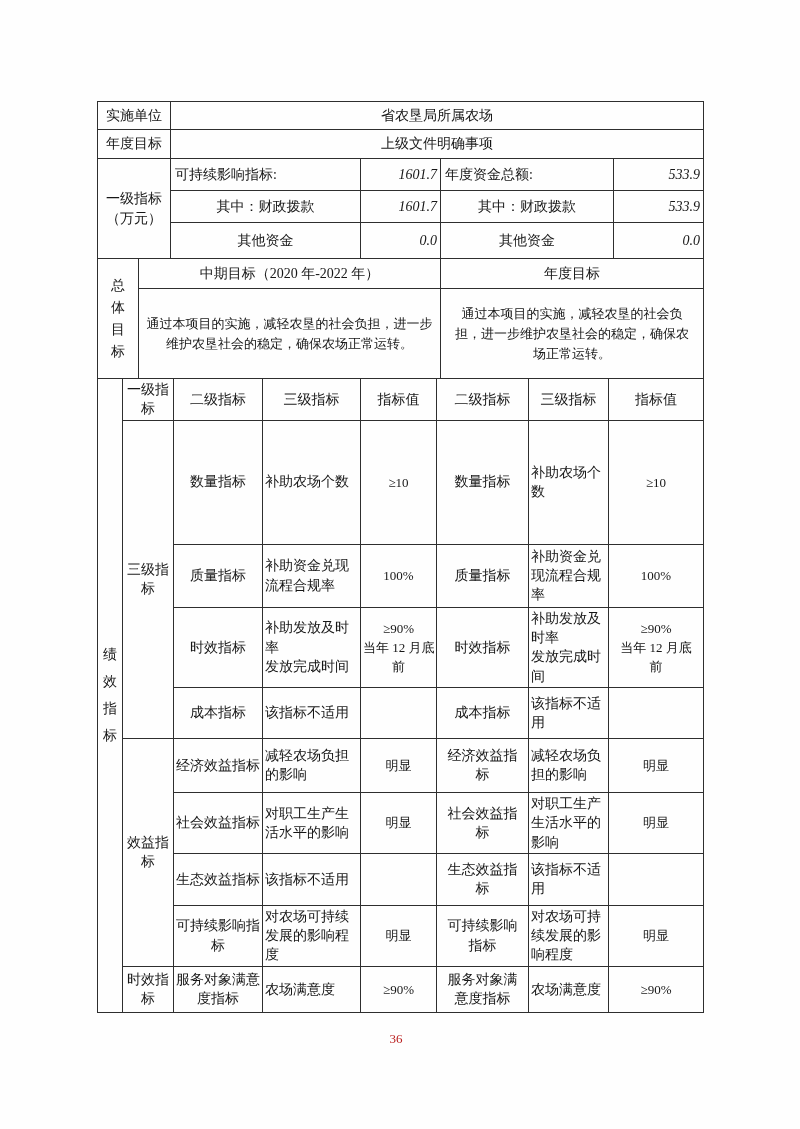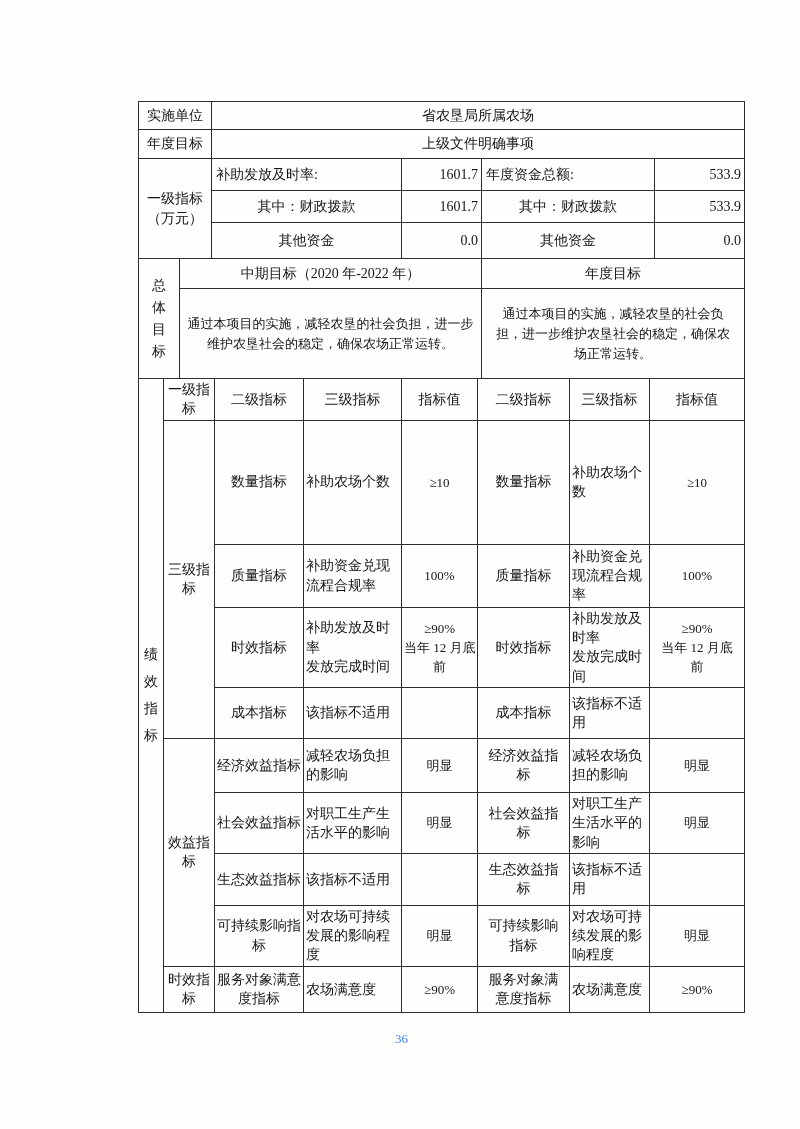--- a/index.html
+++ b/index.html
@@ -1,42 +1,42 @@
 <!DOCTYPE html>
 <html><head>
 <meta charset="utf-8">
 <style>
   html,body{margin:0;padding:0;}
   body{
     width:800px;height:1129px;position:relative;
     background:#fefefe;color:#161616;
     font-family:"Liberation Serif","DejaVu Serif",serif;
   }
-  .sheet{position:absolute;left:97px;top:101px;width:606px;margin-left:41px;}
+  .sheet{position:absolute;left:97px;top:101px;width:606px;}
   table{border-collapse:collapse;table-layout:fixed;width:606px;}
   .tB,.tC{margin-top:-1px;}
   td{
     border:1px solid #2e2e2e;
     font-size:14px;line-height:1.38;
     text-align:center;vertical-align:middle;
     padding:1px 2px;white-space:pre-line;overflow:hidden;
   }
   .lab-left{text-align:left;padding-left:4px;}
-  .num{text-align:right;padding-right:3px;white-space:nowrap;}
+  .num{text-align:right;padding-right:3px;white-space:nowrap;font-style:italic;}
   .vlabel{padding:0;line-height:22px;}
   .tC .vlabel{line-height:27px;}
   .goal{font-size:13px;line-height:20px;}
   .goal-l{padding:0 5px;}
   .goal-r{padding:0 11px;}
   .l3{text-align:left;padding:1px 2px;}
   .l2r{padding:1px 8px;}
   .val{white-space:pre;font-size:13px;line-height:19px;}
   .pageno{
-    position:absolute;left:356px;top:1031px;width:52px;
-    text-align:right;font-size:13px;color:#3b82f6;
+    position:absolute;left:370px;top:1031px;width:52px;
+    text-align:center;font-size:13px;color:#b91c1c;
   }
 </style>
 </head>
 <body>
 
 <div class="sheet">
 
   <table class="tA">
     <colgroup>
       <col style="width:73px">
@@ -50,21 +50,21 @@
       <td>实施单位</td>
       <td colspan="4">省农垦局所属农场</td>
     </tr>
     <tr style="height:29px">
       <td>年度目标</td>
       <td colspan="4">上级文件明确事项</td>
     </tr>
     <tr style="height:32px">
       <td rowspan="3">一级指标
 （万元）</td>
-      <td class="lab-left">补助发放及时率:</td>
+      <td class="lab-left">可持续影响指标:</td>
       <td class="num">1601.7</td>
       <td class="lab-left">年度资金总额:</td>
       <td class="num">533.9</td>
     </tr>
     <tr style="height:32px">
       <td>其中：财政拨款</td>
       <td class="num">1601.7</td>
       <td>其中：财政拨款</td>
       <td class="num">533.9</td>
     </tr>

